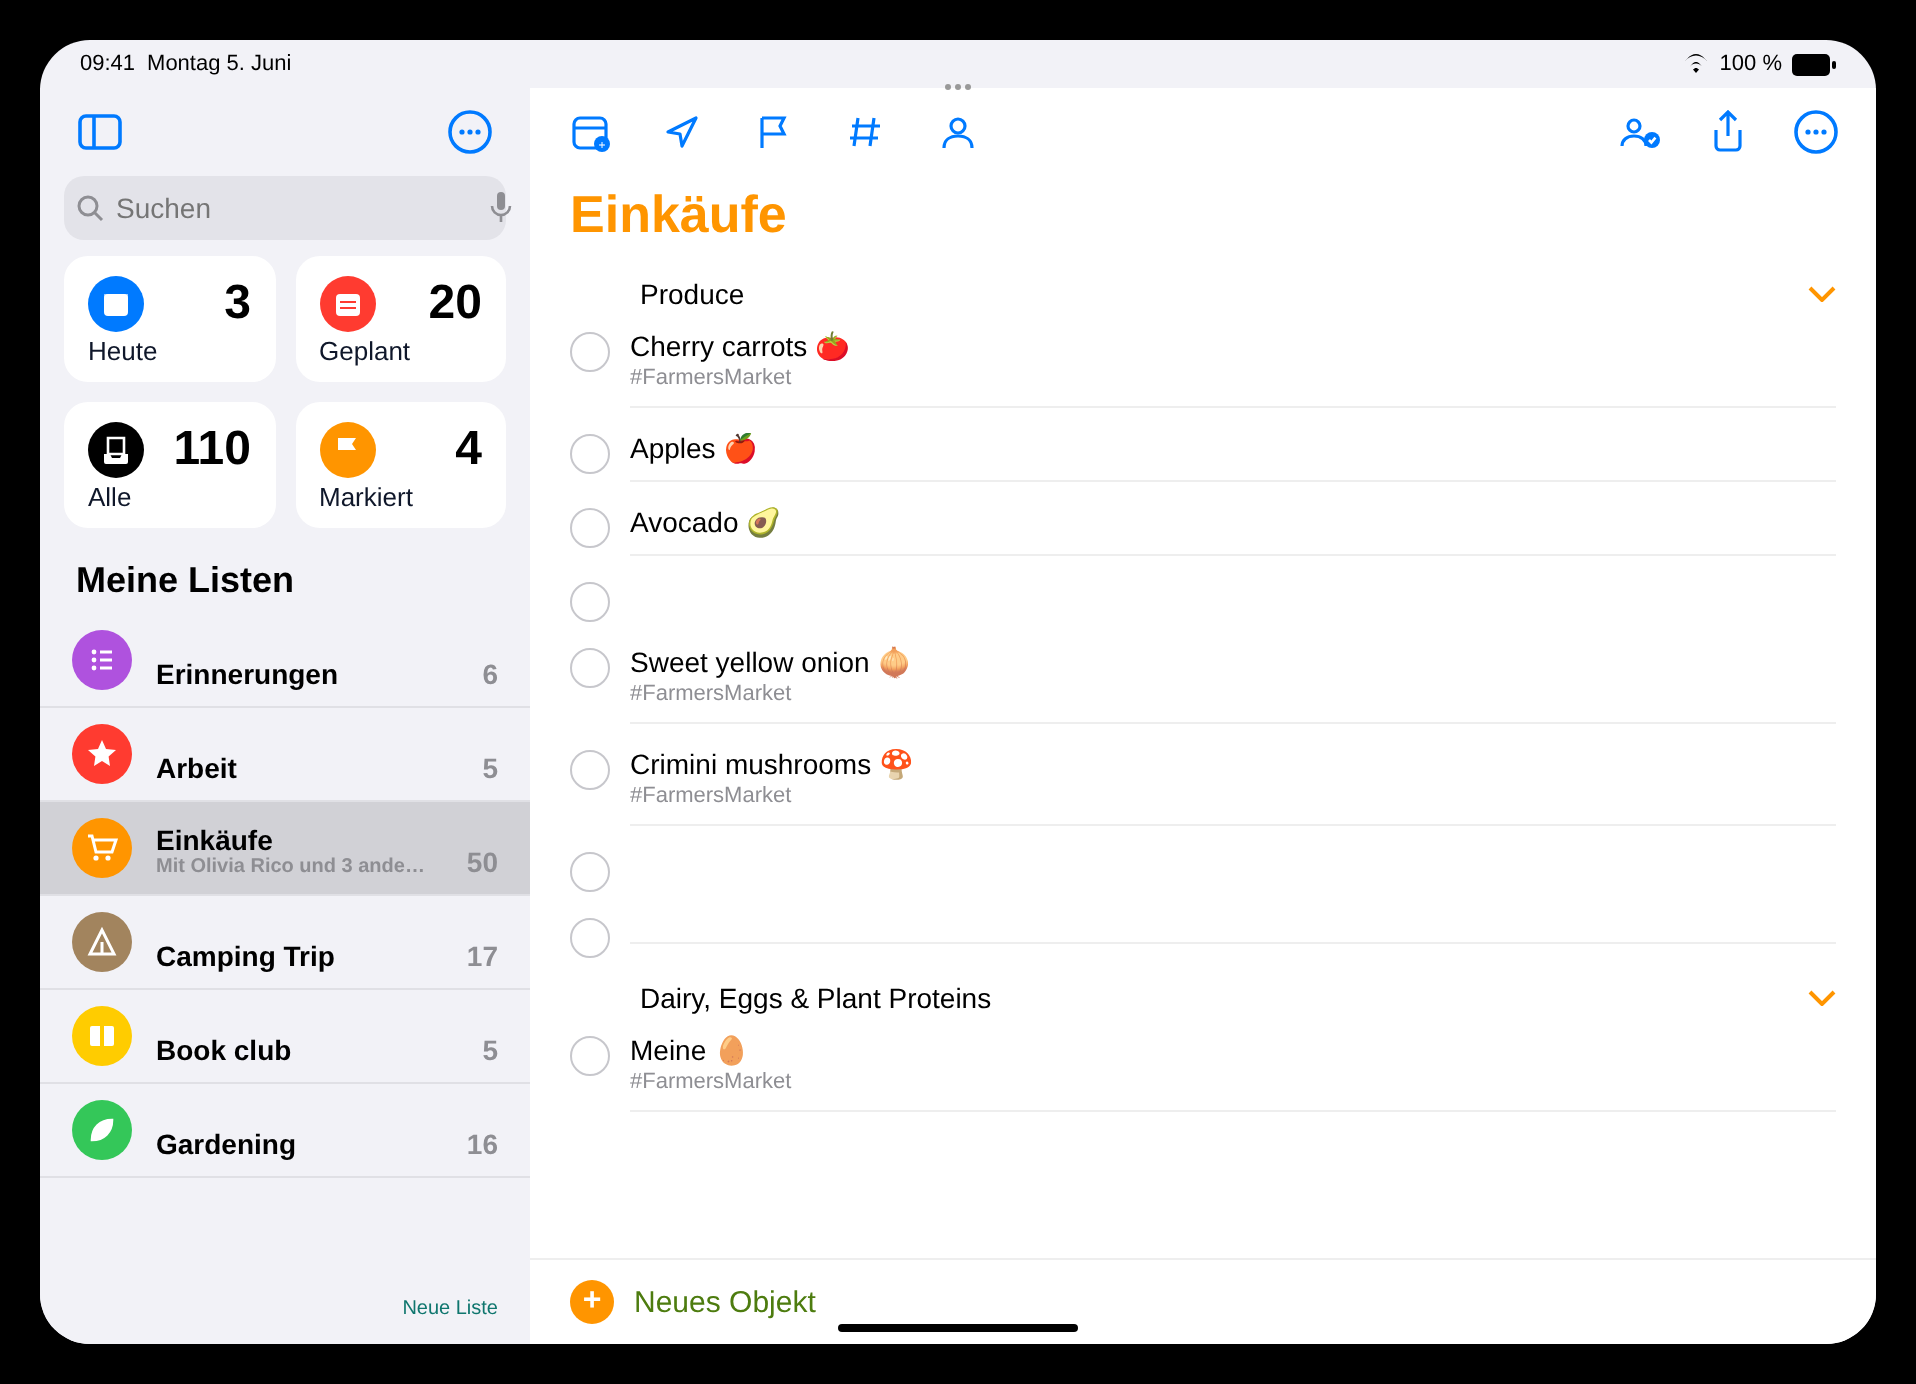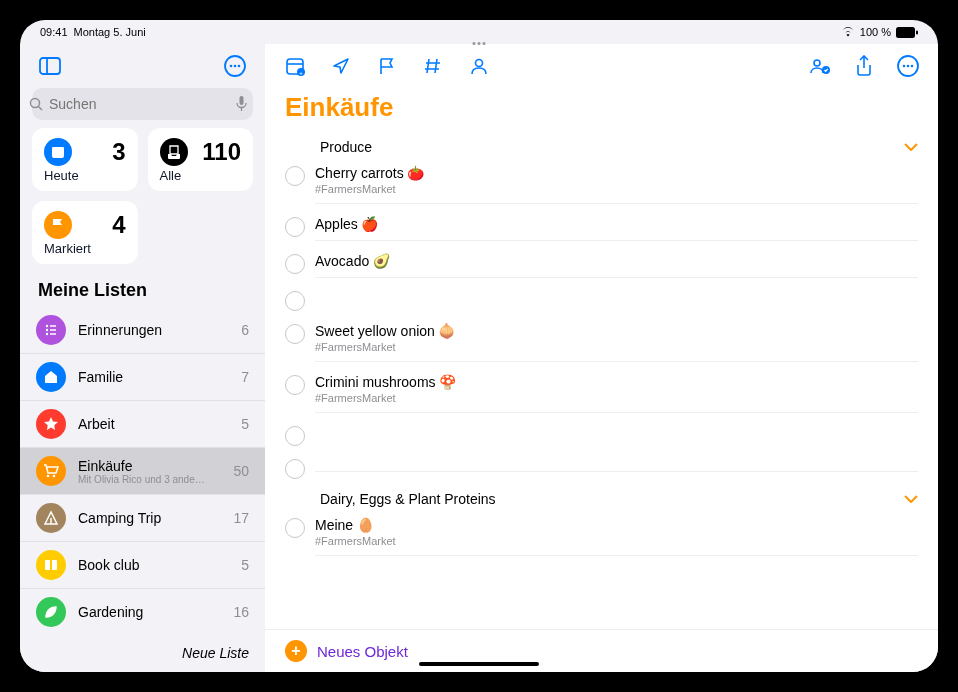--- a/index.html
+++ b/index.html
@@ -9,56 +9,56 @@
     .status-bar { height: 24px; display: flex; justify-content: space-between; align-items: center; padding: 0 20px; font-size: 11px; font-weight: 500; color: #000; }
     .status-left { display: flex; gap: 6px; }
     .status-right { display: flex; gap: 5px; align-items: center; }
     .pill-handle { position: absolute; top: 22px; left: 50%; transform: translateX(-50%); display: flex; gap: 2px; }
     .pill-dot { width: 3px; height: 3px; background: #999; border-radius: 50%; }
     .app { display: flex; flex: 1; overflow: hidden; }
     .sidebar { width: 245px; background: #f2f2f7; display: flex; flex-direction: column; }
     .sidebar-header { display: flex; justify-content: space-between; padding: 8px 16px; }
     .icon-btn { width: 28px; height: 28px; display: flex; align-items: center; justify-content: center; cursor: pointer; color: #007aff; }
     .search-wrap { padding: 0 12px 8px; }
-    .search { background: #e3e3e9; border-radius: 10px; height: 32px; display: flex; align-items: center; padding: 0 6px; gap: 6px; justify-content: flex-end; }
+    .search { background: #e3e3e9; border-radius: 10px; height: 32px; display: flex; align-items: center; padding: 0 6px; gap: 6px; }
     .search input { border: none; background: transparent; outline: none; flex: 1; font-size: 14px; color: #8e8e93; }
     .smart-grid { display: grid; grid-template-columns: 1fr 1fr; gap: 10px; padding: 0 12px 12px; }
     .smart-card { background: #fff; border-radius: 12px; padding: 10px 12px 8px; }
     .smart-top { display: flex; justify-content: space-between; align-items: start; }
     .smart-icon { width: 28px; height: 28px; border-radius: 50%; display: flex; align-items: center; justify-content: center; }
     .smart-count { font-size: 24px; font-weight: 700; }
     .smart-label { font-size: 13px; color: #0f172a; margin-top: 2px; }
     .lists-header { font-size: 18px; font-weight: 700; padding: 4px 18px 6px; }
     .lists { flex: 1; overflow-y: auto; }
-    .list-item { display: flex; align-items: center; gap: 12px; padding: 8px 16px; border-bottom: 1px solid #e0e0e5; cursor: pointer; }
+    .list-item { display: flex; align-items: flex-end; gap: 12px; padding: 8px 16px; border-bottom: 1px solid #e0e0e5; cursor: pointer; font-weight: bold; }
     .list-item.selected { background: #d1d1d6; }
     .list-icon { width: 30px; height: 30px; border-radius: 50%; display: flex; align-items: center; justify-content: center; flex-shrink: 0; }
     .list-name { flex: 1; font-size: 14px; }
     .list-sub { font-size: 10px; color: #8e8e93; }
     .list-count { font-size: 14px; color: #8e8e93; }
     .sidebar-footer { padding: 10px 16px; text-align: right; }
-    .new-list { color: #000000; font-size: 14px; cursor: pointer; font-style: italic; }
+    .new-list { color: #0f766e; font-size: 10px; cursor: pointer; }
     .main { flex: 1; background: #fff; display: flex; flex-direction: column; }
     .main-header { display: flex; justify-content: space-between; padding: 8px 16px; }
     .toolbar { display: flex; gap: 18px; }
     .toolbar-right { display: flex; gap: 16px; }
     .list-title { font-size: 26px; font-weight: 700; color: #ff9500; padding: 4px 20px 10px; }
     .content { flex: 1; overflow-y: auto; padding: 0 0 0 8px; }
     .section-header { display: flex; justify-content: space-between; align-items: center; padding: 6px 20px 4px 12px; }
     .section-title { font-size: 14px; font-weight: 400; margin-left: 35px; }
     .chevron { color: #ff9500; }
     .reminder-row { display: flex; align-items: flex-start; gap: 10px; padding: 6px 20px 6px 12px; }
     .check-circle { width: 20px; height: 20px; border: 1.5px solid #c7c7cc; border-radius: 50%; flex-shrink: 0; margin-top: 1px; cursor: pointer; }
     .reminder-content { flex: 1; border-bottom: 1px solid #eee; padding-bottom: 8px; }
     .reminder-title { font-size: 14px; display: flex; align-items: center; gap: 4px; }
     .reminder-tag { font-size: 11px; color: #8e8e93; margin-top: 2px; }
     .thumb { width: 32px; height: 32px; border-radius: 6px; background: linear-gradient(135deg, #4a7c3c, #7fa869); margin-top: 4px; }
     .main-footer { display: flex; align-items: center; gap: 10px; padding: 10px 20px; border-top: 1px solid #eee; }
     .add-btn { width: 22px; height: 22px; border-radius: 50%; background: #ff9500; color: #fff; display: flex; align-items: center; justify-content: center; font-size: 16px; font-weight: 700; cursor: pointer; }
-    .new-obj { color: #6d28d9; font-size: 15px; font-weight: 500; cursor: pointer; }
+    .new-obj { color: #4d7c0f; font-size: 15px; font-weight: 500; cursor: pointer; }
     .home-indicator { position: absolute; bottom: 6px; left: 50%; transform: translateX(-50%); width: 120px; height: 4px; background: #000; border-radius: 3px; }
     svg { display: block; }
   </style>
 </head>
 <body>
 
 <div class="device">
   <div class="screen">
     <div class="status-bar">
       <div class="status-left">
@@ -130,20 +130,33 @@
                     <rect x="2" y="3" width="12" height="11" rx="2" fill="#fff"></rect>
                     <rect x="2" y="3" width="12" height="3" fill="#fff" opacity="0.6"></rect>
                   </svg>
       </div>
       <div class="smart-count">3</div>
     </div>
     <div class="smart-label">Heute</div>
             </div>
             <div class="smart-card">
     <div class="smart-top">
+      <div class="smart-icon" style="background:#ff3b30">
+        <svg width="16" height="16" viewBox="0 0 16 16">
+                    <rect x="2" y="3" width="12" height="11" rx="2" fill="#fff"></rect>
+                    <line x1="4" y1="7" x2="12" y2="7" stroke="#ff3b30"></line>
+                    <line x1="4" y1="10" x2="12" y2="10" stroke="#ff3b30"></line>
+                  </svg>
+      </div>
+      <div class="smart-count">20</div>
+    </div>
+    <div class="smart-label">Geplant</div>
+            </div>
+            <div class="smart-card">
+    <div class="smart-top">
       <div class="smart-icon" style="background:#000">
         <svg width="16" height="16" viewBox="0 0 16 16">
                     <path d="M2 10h3l1 2h4l1-2h3v4a1 1 0 01-1 1H3a1 1 0 01-1-1v-4z" fill="#fff"></path>
                     <path d="M4 2h8v8H4z" fill="none" stroke="#fff" stroke-width="1.3"></path>
                   </svg>
       </div>
       <div class="smart-count">110</div>
     </div>
     <div class="smart-label">Alle</div>
             </div>
@@ -170,32 +183,20 @@
                   <line x1="7" y1="4" x2="13" y2="4" stroke="#fff" stroke-width="1.5"></line>
                   <line x1="7" y1="8" x2="13" y2="8" stroke="#fff" stroke-width="1.5"></line>
                   <line x1="7" y1="12" x2="13" y2="12" stroke="#fff" stroke-width="1.5"></line>
                 </svg>
     </div>
     <div class="list-name">
       <div>Erinnerungen</div>
 
     </div>
     <div class="list-count">6</div>
-            </div>
-            <div class="list-item">
-    <div class="list-icon" style="background:#007aff">
-      <svg width="16" height="16" viewBox="0 0 16 16">
-                  <path d="M8 2l6 5v7H2V7l6-5z" fill="#fff"></path>
-                </svg>
-    </div>
-    <div class="list-name">
-      <div>Familie</div>
-
-    </div>
-    <div class="list-count">7</div>
             </div>
             <div class="list-item">
     <div class="list-icon" style="background:#ff3b30">
       <svg width="16" height="16" viewBox="0 0 16 16">
                   <path d="M8 1l2 4.5 5 .5-3.7 3.3L12 14 8 11.5 4 14l.7-4.7L1 6l5-.5L8 1z" fill="#fff"></path>
                 </svg>
     </div>
     <div class="list-name">
       <div>Arbeit</div>
 

